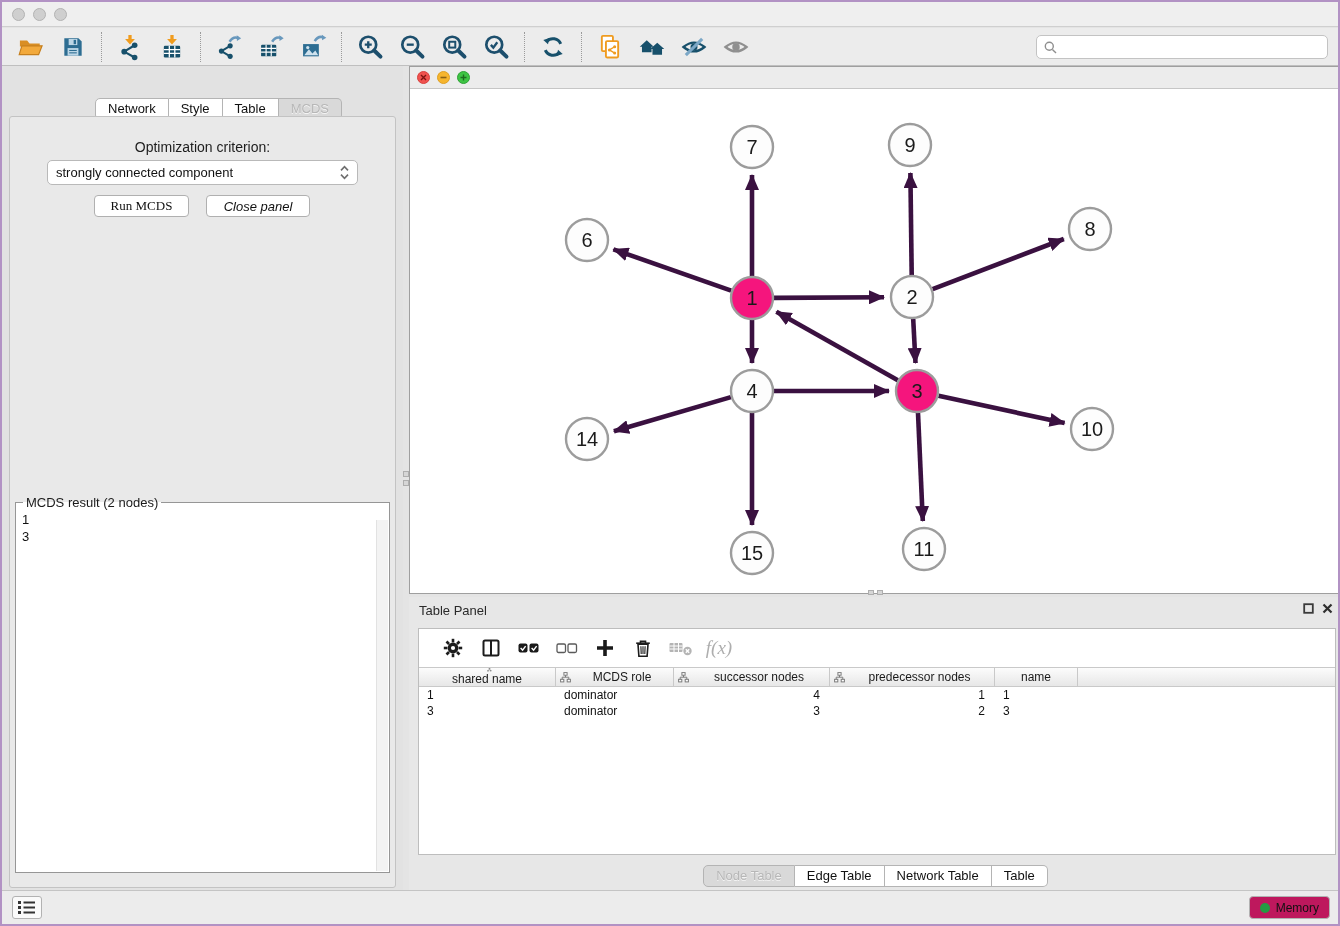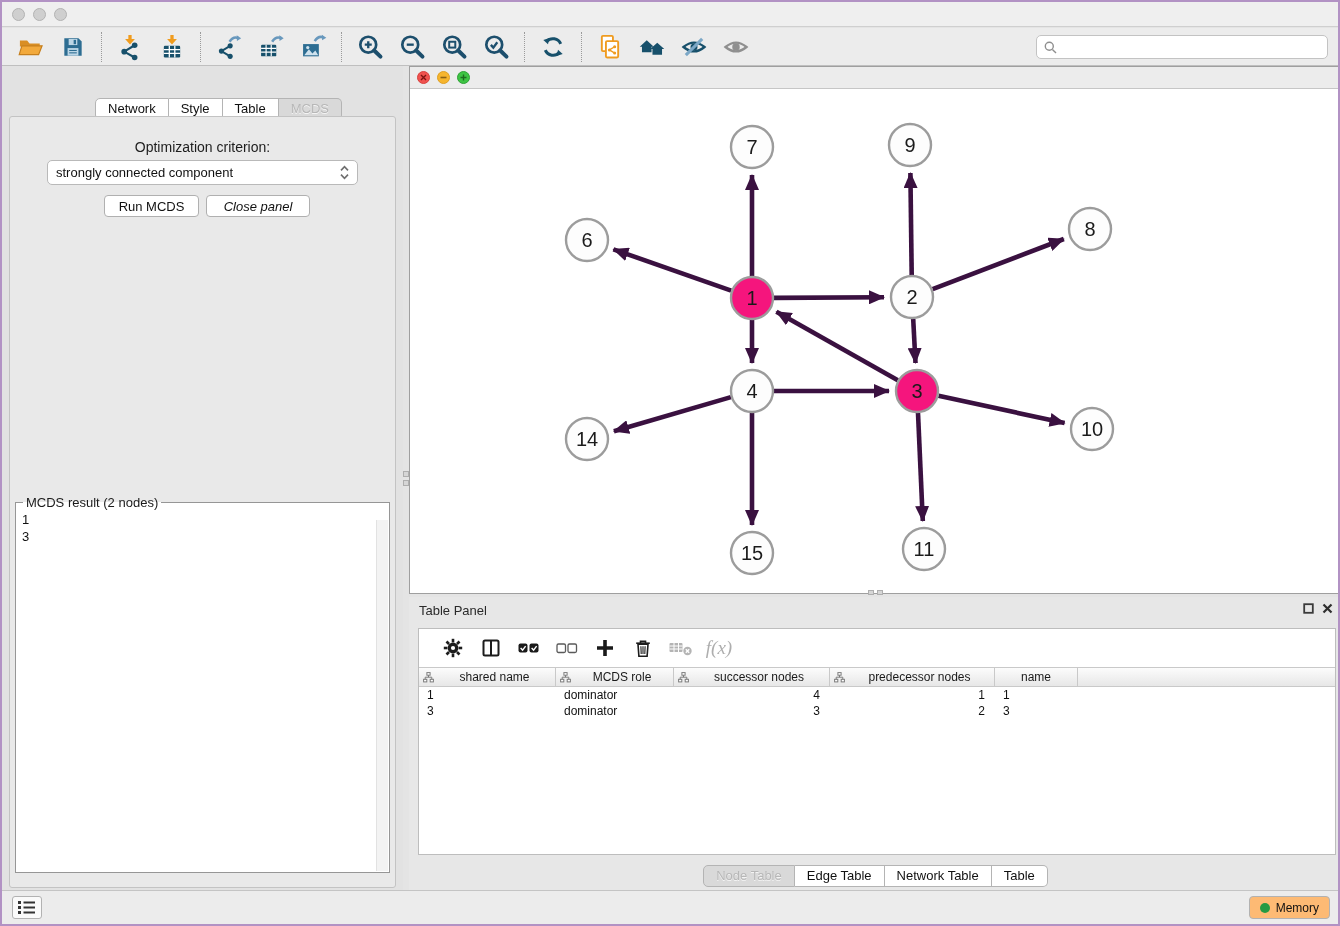--- a/index.html
+++ b/index.html
@@ -34,21 +34,21 @@
   
   .control-panel { position:absolute; left:0; top:64px; width:401px; height:828px; background:#e2e2e2; }
   .cp-header { position:absolute; left:0; right:0; top:0; height:24px; }
   .cp-header .panel-title { position:absolute; left:10px; top:5px; }
   .cp-tabs { position:absolute; top:32px; left:0; right:0; text-align:center;padding-left:32px; }
   .cp-content { position:absolute; left:7px; right:7px; top:50px; bottom:6px; background:#e9e9e9; border:1px solid #c3c3c3; border-radius:3px; }
   .opt-label { position:absolute; top:22px; left:0; right:0; text-align:center; font-size:14px; color:#1d1d1d; }
   .dropdown { position:absolute; top:43px; left:37px; width:311px; height:25px; background:#fff; border:1px solid #b9b9b9; border-radius:5px; display:flex; align-items:center; padding:0 8px; font-size:13px; color:#111; }
   .dropdown .dd-label { flex:1; }
   .btn { position:absolute; top:78px; height:22px; background:#fff; border:1px solid #b0b0b0; border-radius:4px; font-size:13px; color:#111; font-family:"Liberation Sans",sans-serif; cursor:default; }
-  .btn.run { left:94px; width:95px; }
+  .btn.run { left:84px; width:95px;font-family:Liberation Serif, serif; }
   .btn.close { left:196px; width:104px;font-style:italic; }
   .result-box { position:absolute; left:5px; right:5px; top:378px; bottom:14px; border:1px solid #969696; background:#fff; padding:1px 14px 1px 6px; }
   .result-box legend { font-size:13px; color:#1b1b1b; padding:0 3px; margin-left:1px; }
   .result-line { font-size:13px; line-height:17px; color:#111; }
   .result-scroll { position:absolute; top:10px; right:1px; bottom:1px; width:12px; background:#f3f3f3; border-left:1px solid #e2e2e2; }
 
   
   .net-window { position:absolute; left:407px; top:64px; width:931px; height:528px; background:#fff; border:1px solid #9f9f9f; }
   .nw-titlebar { position:absolute; left:0; right:0; top:0; height:22px; background:#ececec; border-bottom:1px solid #c6c6c6; }
   .nw-traffic { position:absolute; left:7px; top:4px; display:flex; gap:7px; }
@@ -79,21 +79,21 @@
   .th .th-label { flex:1; text-align:center; padding:0 2px; }
   .tr { display:flex; height:16px; align-items:center; }
   .td { font-size:12px; color:#111; overflow:hidden; white-space:nowrap; }
   .td.align-left { text-align:left; padding-left:8px; }
   .td.align-right { text-align:right; padding-right:10px; }
   .tp-tabs { position:absolute; left:0; right:0; bottom:5px; text-align:center; }
 
   
   .statusbar { position:absolute; left:0; right:0; bottom:0; height:34px; background:#ececec; border-top:1px solid #c4c4c4; }
   .list-btn { position:absolute; left:10px; top:5px; width:30px; height:23px; background:#fafafa; border:1px solid #b2b2b2; border-radius:3px; display:flex; align-items:center; justify-content:center; }
-  .memory-btn { position:absolute; right:8px; top:5px; height:23px; background:#fdba74; border:1px solid #b2b2b2; border-radius:4px; display:flex; align-items:center; gap:6px; padding:0 10px; font-size:12px; color:#111; }
+  .memory-btn { position:absolute; right:8px; top:5px; height:23px; background:#be185d; border:1px solid #b2b2b2; border-radius:4px; display:flex; align-items:center; gap:6px; padding:0 10px; font-size:12px; color:#111; }
   .mem-dot { width:10px; height:10px; border-radius:50%; background:#259a43; }
 </style>
 </head>
 <body>
 
 <div class="app">
 
   <div class="titlebar">
     <div class="traffic">
       <span class="tl"></span>
@@ -440,21 +440,21 @@
               <path d="M0.5 6 h13 M0.5 9 h13 M5 3 v9 M9.5 3 v9" stroke="#fff" stroke-width="1"></path>
               <circle cx="18.5" cy="11" r="4.2" fill="#b4b4b4"></circle>
               <path d="M16.8 9.3 l3.4 3.4 M20.2 9.3 l-3.4 3.4" stroke="#fff" stroke-width="1.4"></path>
             </svg>
         </button>
         <button class="tp-tb">
           <span class="fx">f(x)</span>
         </button>
       </div>
       <div class="thead">
-          <div class="th" style="width: 137px;">
+          <div class="th" style="width: 137px; flex-direction: column;">
             <svg class="th-icon" width="11" height="11" viewBox="0 0 11 11">
               <rect x="3.9" y="0.6" width="3.2" height="2.6" fill="#fff" stroke="#7c7c7c"></rect>
               <rect x="0.6" y="7.3" width="3.2" height="2.6" fill="#fff" stroke="#7c7c7c"></rect>
               <rect x="7.2" y="7.3" width="3.2" height="2.6" fill="#fff" stroke="#7c7c7c"></rect>
               <path d="M5.5 3.2 V5.2 M2.2 7.3 V5.2 H8.8 V7.3" fill="none" stroke="#7c7c7c"></path>
             </svg>
             <span class="th-label">shared name</span>
           </div>
           <div class="th" style="width: 118px;">
             <svg class="th-icon" width="11" height="11" viewBox="0 0 11 11">

